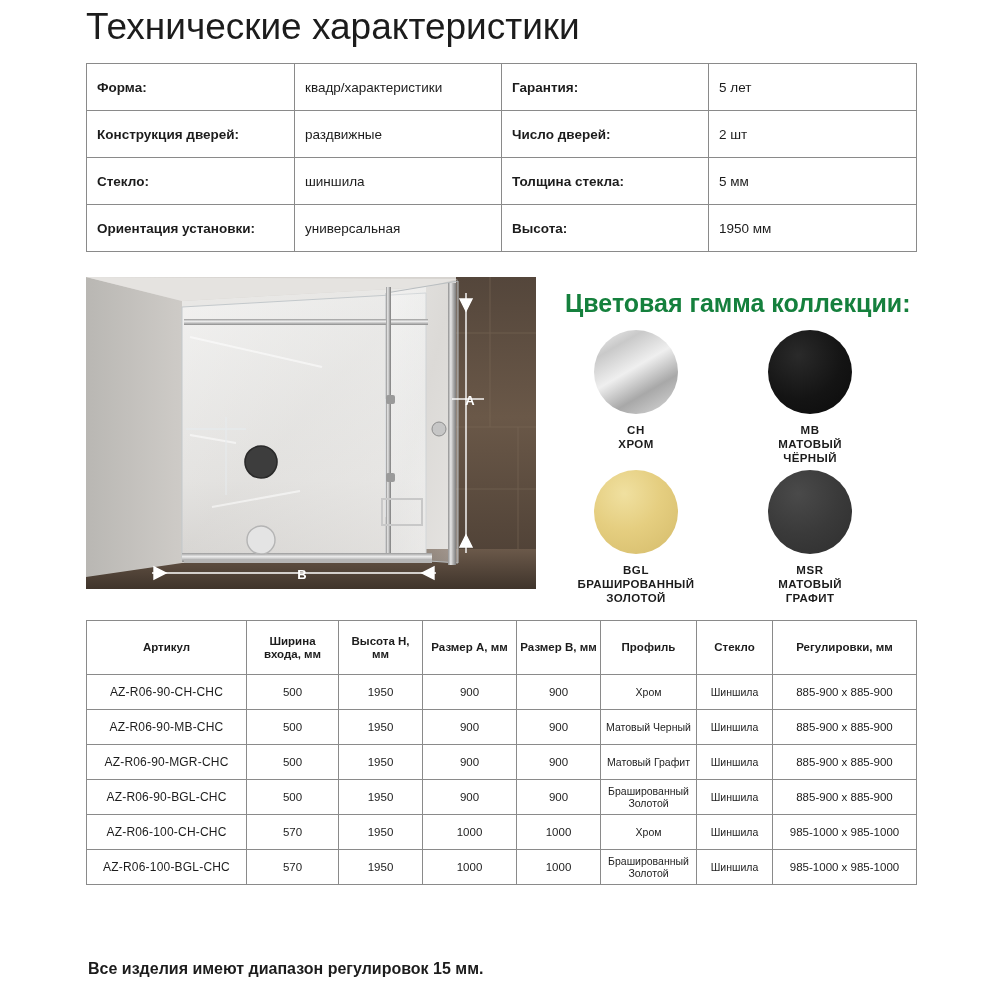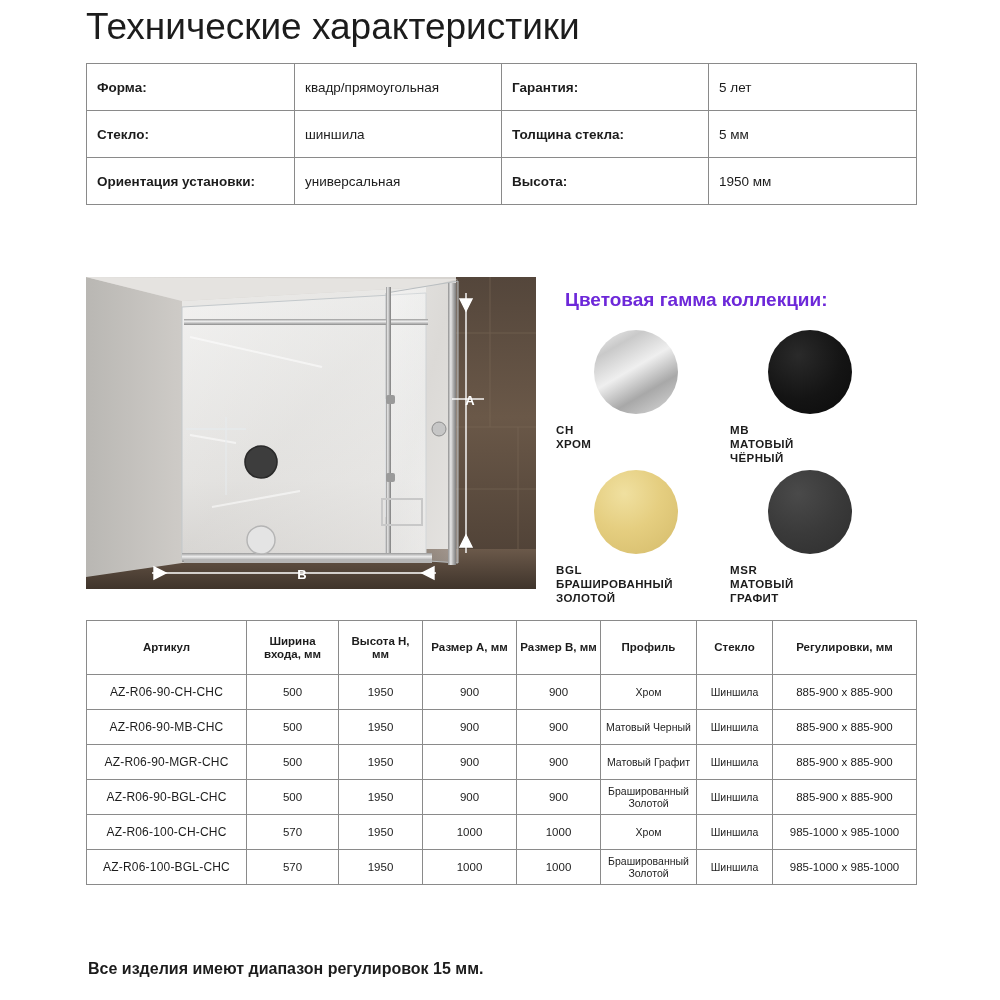--- a/index.html
+++ b/index.html
@@ -42,27 +42,27 @@
   .photo{
     position:absolute;left:86px;top:277px;width:450px;height:312px;
     overflow:hidden;
     background:#cfcdc9;
   }
   .photo svg{display:block;}
 
   
   .gamut-title{
     position:absolute;left:565px;top:289px;
-    font-size:19px;font-weight:bold;color:#6d28d9;white-space:nowrap;
+    font-size:25px;font-weight:bold;color:#15803d;white-space:nowrap;
   }
   .swatches{
     position:absolute;left:556px;top:330px;width:370px;height:265px;
   }
   .sw{
-    position:absolute;width:160px;text-align:left;
+    position:absolute;width:160px;text-align:center;
   }
   .sw .disc{
     width:84px;height:84px;border-radius:50%;margin:0 auto;
   }
   .sw .code{
     margin-top:9px;font-size:11.5px;font-weight:bold;letter-spacing:.6px;
     line-height:14px;color:#1c1c1c;text-transform:uppercase;
   }
   .sw .nm{
     font-size:11.5px;font-weight:bold;letter-spacing:.4px;line-height:14px;
@@ -125,23 +125,29 @@
   <table class="spec-table">
     <colgroup>
       <col class="c1">
         <col class="c2">
         <col class="c3">
         <col class="c4">
     </colgroup>
     <tbody>
         <tr>
           <td class="k">Форма:</td>
-          <td class="v">квадр/прямоугольная</td>
+          <td class="v">квадр/характеристики</td>
           <td class="k">Гарантия:</td>
           <td class="v">5 лет</td>
+        </tr>
+        <tr>
+          <td class="k">Конструкция дверей:</td>
+          <td class="v">раздвижные</td>
+          <td class="k">Число дверей:</td>
+          <td class="v">2 шт</td>
         </tr>
         <tr>
           <td class="k">Стекло:</td>
           <td class="v">шиншила</td>
           <td class="k">Толщина стекла:</td>
           <td class="v">5 мм</td>
         </tr>
         <tr>
           <td class="k">Ориентация установки:</td>
           <td class="v">универсальная</td>

